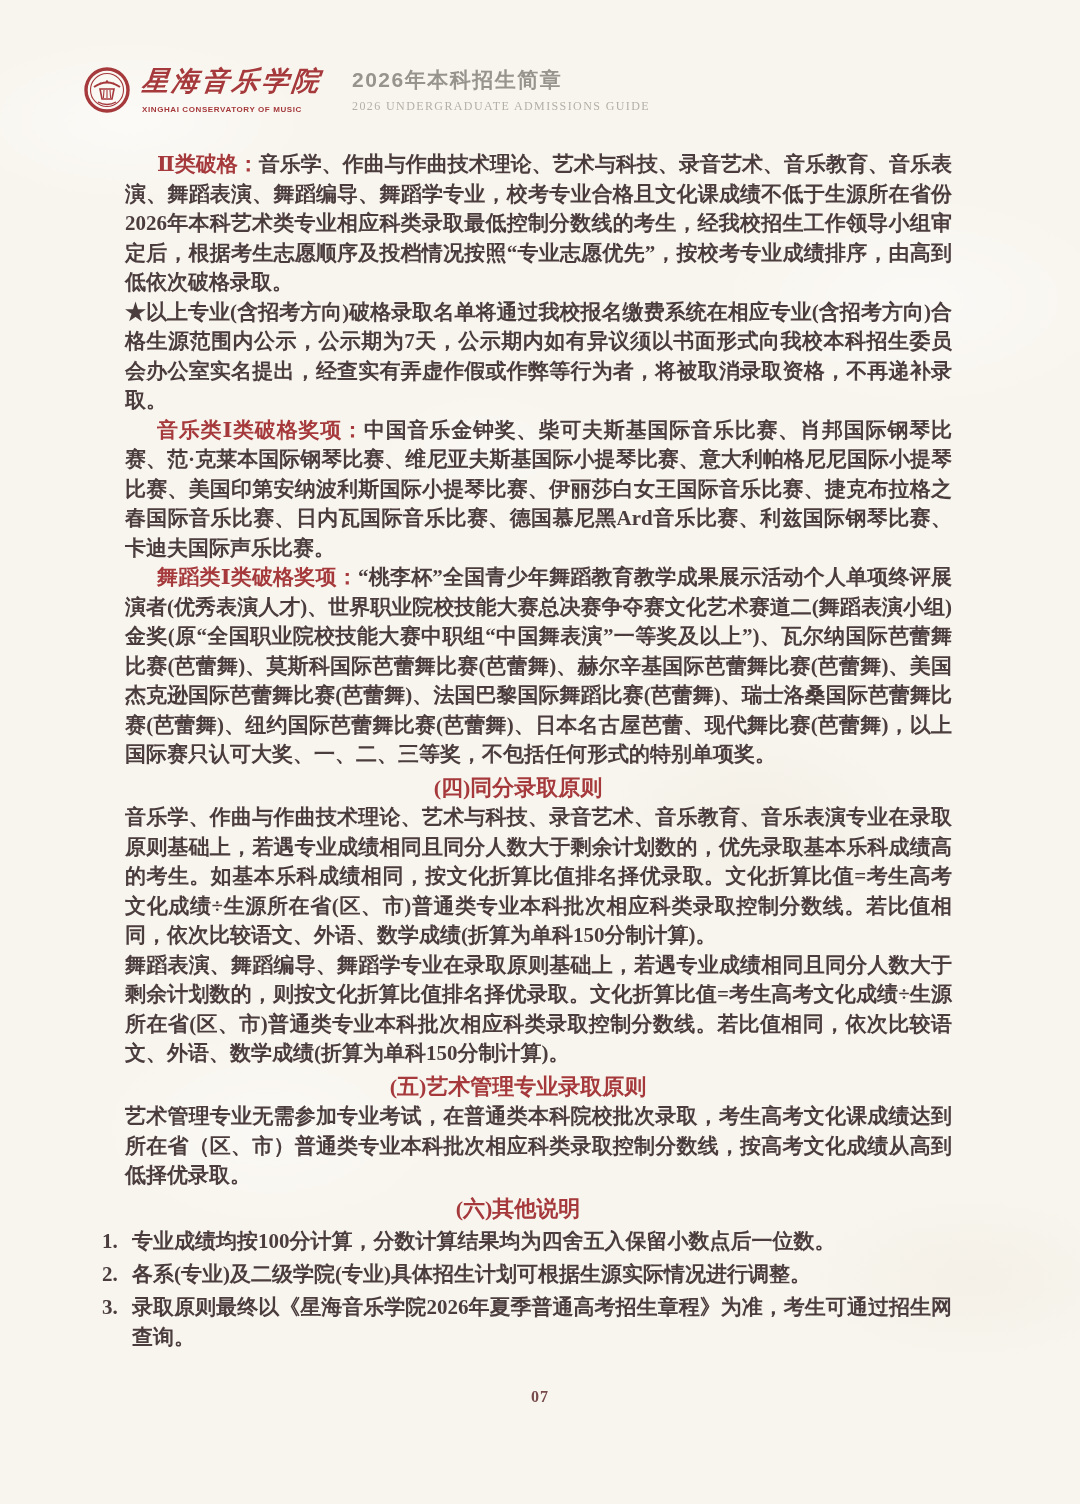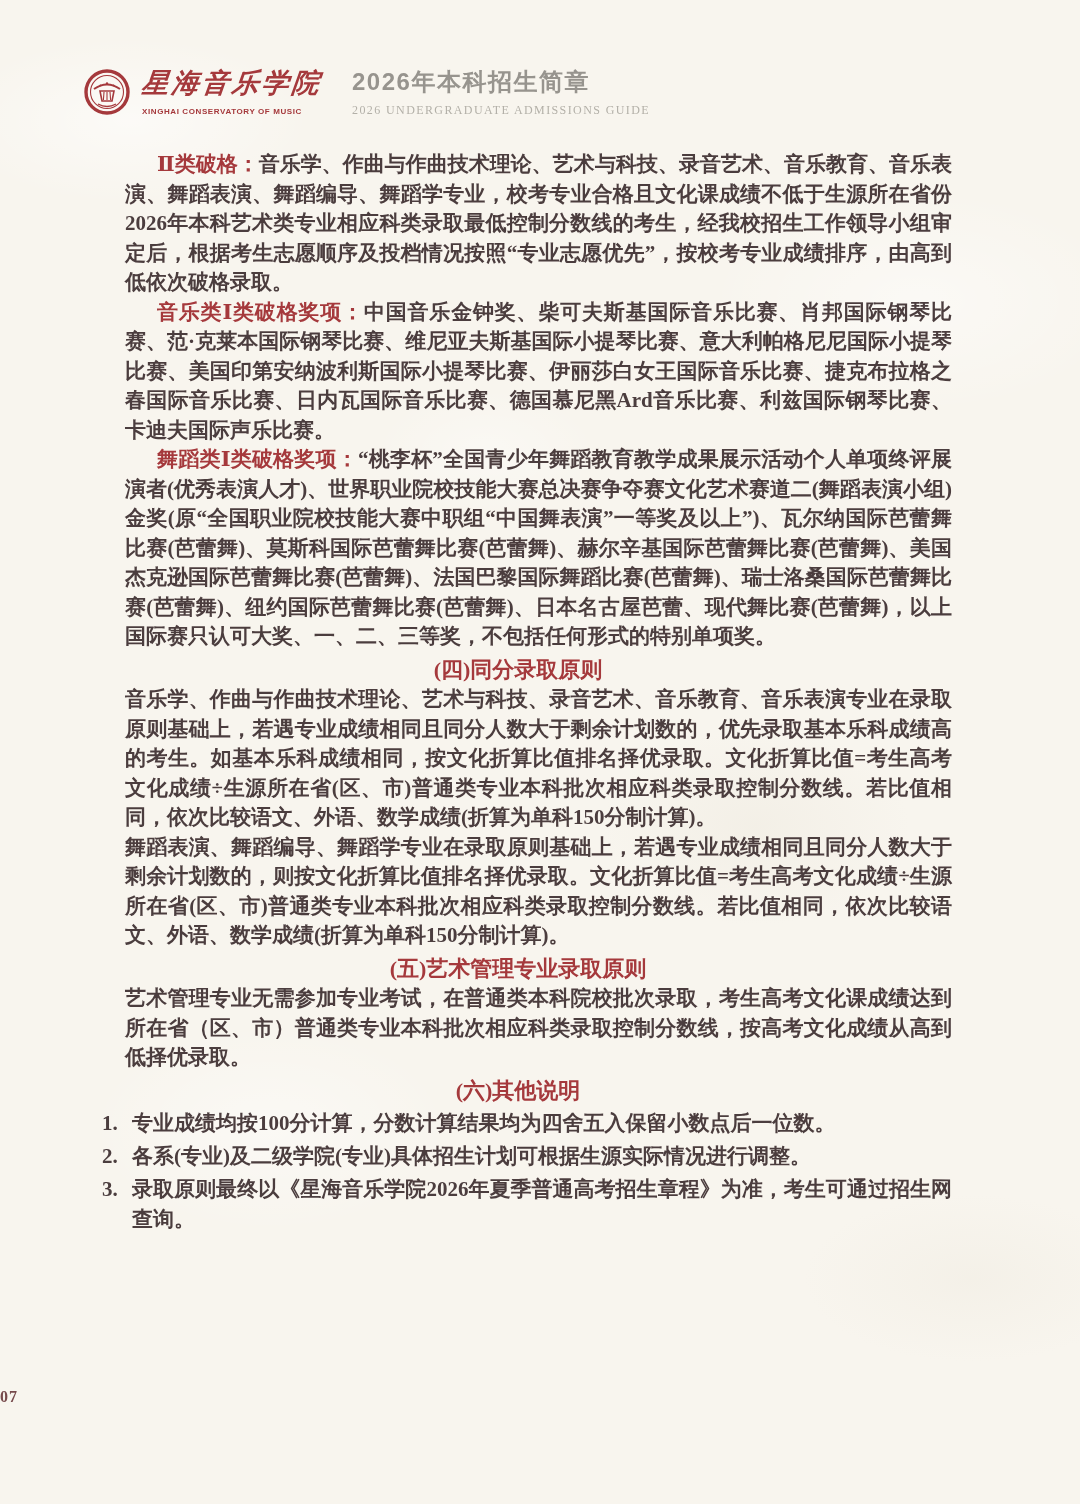--- a/index.html
+++ b/index.html
@@ -38,21 +38,21 @@
   }
   .brand-en {
     font-family: "Liberation Sans", sans-serif;
     font-size: 8px; color: var(--accent, #a5393c);
     font-weight: bold; letter-spacing: 0.6px; margin-top: 10px;
     white-space: nowrap;
   }
   .title-block { margin-left: 18px; display: flex; flex-direction: column; }
   .doc-title {
     font-family: "Liberation Sans", sans-serif;
-    font-size: 24px; font-weight: bold;
+    font-size: 21px; font-weight: bold;
     color: var(--header_gray, #97948e);
     letter-spacing: 1.5px; white-space: nowrap;
   }
   .doc-sub {
     font-family: Liberation Serif, serif;
     font-size: 12px; color: #b3b0a8;
     letter-spacing: 1.4px; margin-top: 5px; white-space: nowrap;
   }
 
   
@@ -72,20 +72,21 @@
     text-align: center;
   }
   .olist { margin-left: 18px; }
   .olist-item { display: flex; line-height: 30px; margin-top: 3px; }
   .olist-num { width: 30px; flex: none; }
   .olist-text { flex: 1; text-align: justify; }
 
   
   .pageno {
     position: absolute; left: 0; right: 0; top: 1388px;
+    text-align: center;
     color: #774a4c; font-size: 16px; font-weight: bold;
     letter-spacing: 1px;
     font-family: "Liberation Serif", serif;
   }
 </style>
 </head>
 <body>
 
 <div class="page">
 
@@ -110,20 +111,21 @@
     <div class="title-block">
       <div class="doc-title">2026年本科招生简章</div>
       <div class="doc-sub">2026 UNDERGRADUATE ADMISSIONS GUIDE</div>
     </div>
   </div>
 
   <div class="content">
 
     <p class="para"><span class="label">Ⅱ类破格：</span><span>音乐学、作曲与作曲技术理论、艺术与科技、录音艺术、音乐教育、音乐表演、舞蹈表演、舞蹈编导、舞蹈学专业，校考专业合格且文化课成绩不低于生源所在省份2026年本科艺术类专业相应科类录取最低控制分数线的考生，经我校招生工作领导小组审定后，根据考生志愿顺序及投档情况按照“专业志愿优先”，按校考专业成绩排序，由高到低依次破格录取。</span></p>
 
+    <p class="para"><span>★以上专业(含招考方向)破格录取名单将通过我校报名缴费系统在相应专业(含招考方向)合格生源范围内公示，公示期为7天，公示期内如有异议须以书面形式向我校本科招生委员会办公室实名提出，经查实有弄虚作假或作弊等行为者，将被取消录取资格，不再递补录取。</span></p>
 
     <p class="para"><span class="label">音乐类Ⅰ类破格奖项：</span><span>中国音乐金钟奖、柴可夫斯基国际音乐比赛、肖邦国际钢琴比赛、范·克莱本国际钢琴比赛、维尼亚夫斯基国际小提琴比赛、意大利帕格尼尼国际小提琴比赛、美国印第安纳波利斯国际小提琴比赛、伊丽莎白女王国际音乐比赛、捷克布拉格之春国际音乐比赛、日内瓦国际音乐比赛、德国慕尼黑Ard音乐比赛、利兹国际钢琴比赛、卡迪夫国际声乐比赛。</span></p>
 
     <p class="para"><span class="label">舞蹈类Ⅰ类破格奖项：</span><span>“桃李杯”全国青少年舞蹈教育教学成果展示活动个人单项终评展演者(优秀表演人才)、世界职业院校技能大赛总决赛争夺赛文化艺术赛道二(舞蹈表演小组)金奖(原“全国职业院校技能大赛中职组“中国舞表演”一等奖及以上”)、瓦尔纳国际芭蕾舞比赛(芭蕾舞)、莫斯科国际芭蕾舞比赛(芭蕾舞)、赫尔辛基国际芭蕾舞比赛(芭蕾舞)、美国杰克逊国际芭蕾舞比赛(芭蕾舞)、法国巴黎国际舞蹈比赛(芭蕾舞)、瑞士洛桑国际芭蕾舞比赛(芭蕾舞)、纽约国际芭蕾舞比赛(芭蕾舞)、日本名古屋芭蕾、现代舞比赛(芭蕾舞)，以上国际赛只认可大奖、一、二、三等奖，不包括任何形式的特别单项奖。</span></p>
 
     <div class="heading">(四)同分录取原则</div>
 
     <p class="para"><span>音乐学、作曲与作曲技术理论、艺术与科技、录音艺术、音乐教育、音乐表演专业在录取原则基础上，若遇专业成绩相同且同分人数大于剩余计划数的，优先录取基本乐科成绩高的考生。如基本乐科成绩相同，按文化折算比值排名择优录取。文化折算比值=考生高考文化成绩÷生源所在省(区、市)普通类专业本科批次相应科类录取控制分数线。若比值相同，依次比较语文、外语、数学成绩(折算为单科150分制计算)。</span></p>
 
     <p class="para"><span>舞蹈表演、舞蹈编导、舞蹈学专业在录取原则基础上，若遇专业成绩相同且同分人数大于剩余计划数的，则按文化折算比值排名择优录取。文化折算比值=考生高考文化成绩÷生源所在省(区、市)普通类专业本科批次相应科类录取控制分数线。若比值相同，依次比较语文、外语、数学成绩(折算为单科150分制计算)。</span></p>

